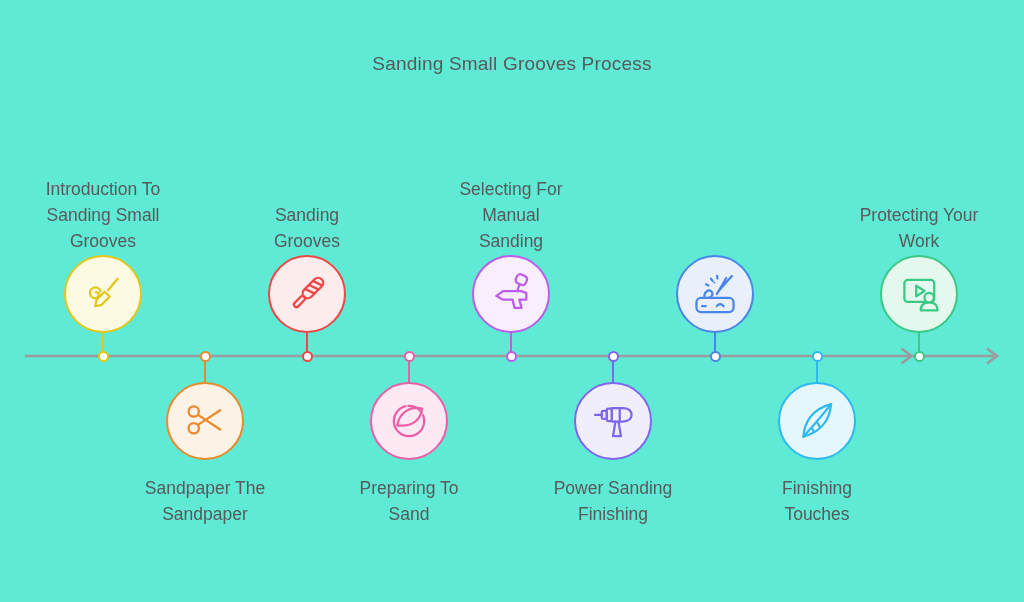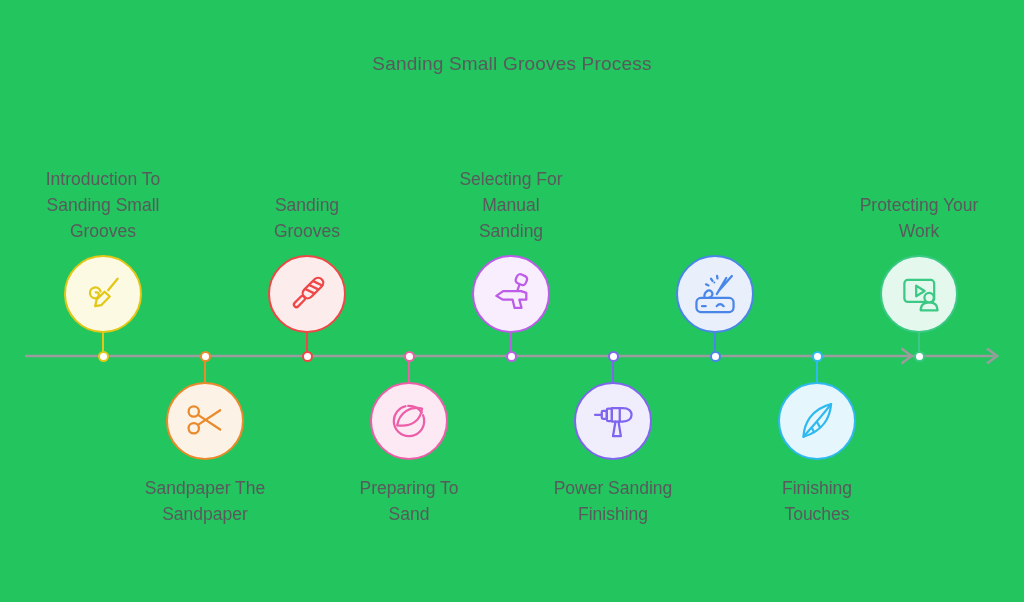--- a/index.html
+++ b/index.html
@@ -1,34 +1,34 @@
 <!DOCTYPE html>
 <html><head>
 <meta charset="utf-8">
 <style>
   html,body { margin:0; padding:0; background:#ffffff; }
   .stage {
     position:relative; width:1024px; height:602px; overflow:hidden;
-    background:#22c55e; font-family:"Liberation Sans", sans-serif;
+    background:#5eead4; font-family:"Liberation Sans", sans-serif;
   }
   .title {
     position:absolute; top:53px; left:0; width:1024px;
     text-align:center; font-size:19px; letter-spacing:.2px;
     color:#595a5c;
   }
   .axis { position:absolute; top:0; left:0; pointer-events:none; }
   .axis path, .axis line { stroke:var(--axis,#9c9c9e); stroke-width:2.6; fill:none; }
 
   .step { position:absolute; top:0; left:calc(var(--x) - 90px); width:180px; height:602px; pointer-events:none; }
   .s1{--x:103px} .s2{--x:205px} .s3{--x:307px} .s4{--x:409px} .s5{--x:511px}
   .s6{--x:613px} .s7{--x:715px} .s8{--x:817px} .s9{--x:919px}
 
   .label { position:absolute; left:0; width:180px; text-align:center;
            font-size:17.5px; line-height:26px; color:#595a5c; }
-  .step.top .label { bottom:358px;text-align:center; }
+  .step.top .label { bottom:348px;text-align:center; }
   .step.bot .label { top:475px; }
 
   .bubble {
     position:absolute; left:calc(50% - 39px); width:78px; height:78px;
     border-radius:50%; border:2.5px solid var(--c); background:var(--f);
     box-sizing:border-box; display:flex; align-items:center; justify-content:center;
   }
   .step.top .bubble { top:255px; }
   .step.bot .bubble { top:382px; }
 

